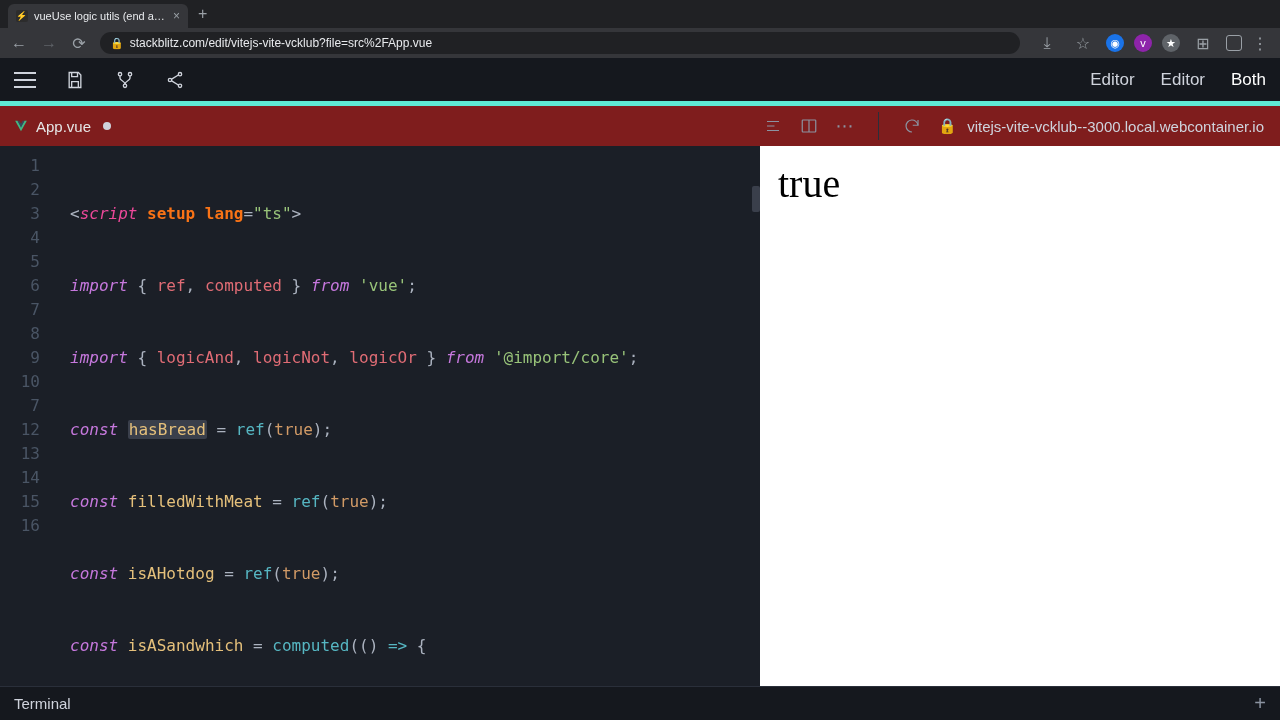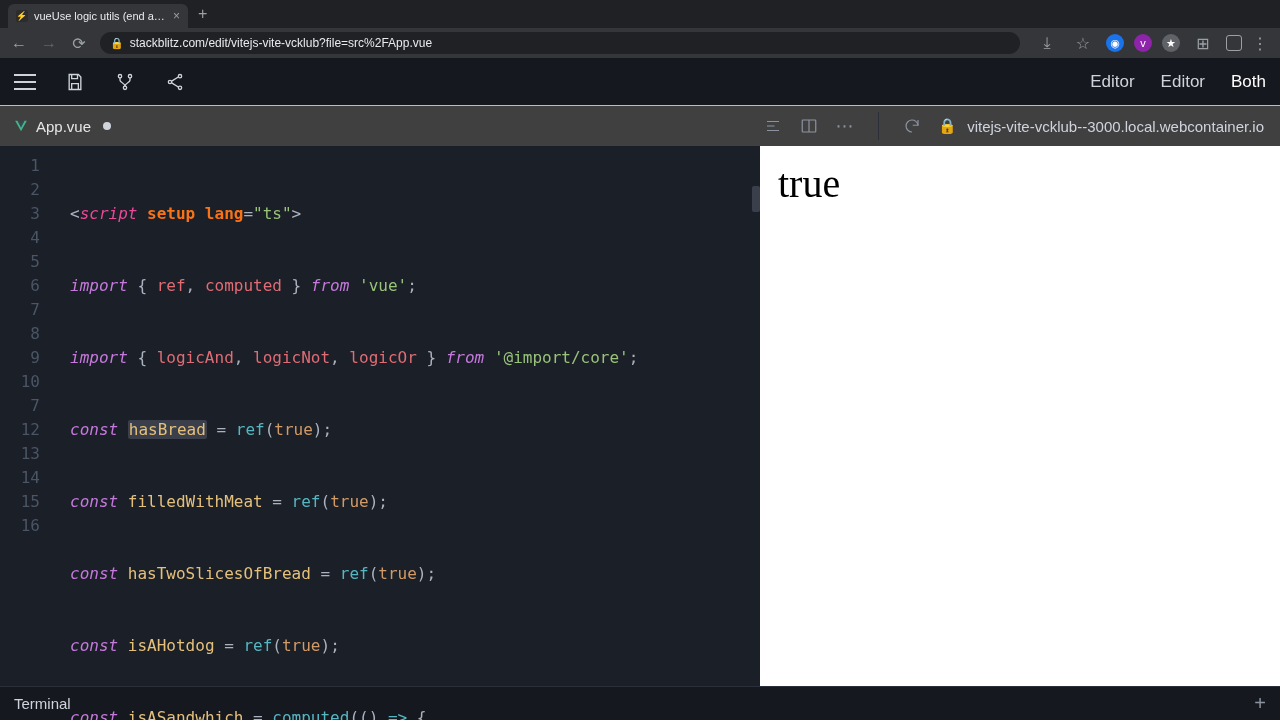--- a/index.html
+++ b/index.html
@@ -17,31 +17,31 @@
   .omnibox { flex:1; height:22px; background:#202124; border-radius:11px; display:flex; align-items:center; padding:0 10px; color:#e8eaed; font-size:12px; gap:6px; margin:0 4px;}
   .omnibox .lock { color:#9aa0a6; font-size:11px;}
   .right-icons { display:flex; align-items:center; gap:10px; padding:0 6px; }
   .ext-icon { width:18px; height:18px; border-radius:50%; display:flex; align-items:center; justify-content:center; font-size:11px; }
   .ext-a { background:#1a73e8; color:#fff;}
   .ext-b { background:#8e24aa; color:#fff;}
   .ext-c { background:#5f6368; color:#fff;}
   .ext-square { width:16px; height:16px; border:1.5px solid #9aa0a6; border-radius:3px; }
   .dots { color:#9aa0a6; font-size:16px; }
   
-  .app-bar { height:48px; background:#15181e; display:flex; align-items:center; justify-content:space-between; padding:0 14px; border-bottom:1px solid #5eead4;}
+  .app-bar { height:48px; background:#15181e; display:flex; align-items:center; justify-content:space-between; padding:0 14px; border-bottom:5px solid #5eead4;}
   .app-left { display:flex; align-items:center; gap:28px; }
   .hamburger { width:22px; height:16px; display:flex; flex-direction:column; justify-content:space-between; }
   .hamburger span { height:2px; background:#cfd3dc; }
   .icon-btn { width:22px; height:22px; color:#cfd3dc; display:flex; align-items:center; justify-content:center; }
   .icon-btn svg { width:20px; height:20px; stroke:#cfd3dc; fill:none; stroke-width:1.6; }
   .view-tabs { display:flex; gap:26px; align-items:center; }
   .view-tab { color:#cfd3dc; font-size:17px; }
   .view-tab.active { color:#fff; }
   
-  .sec-bar { height:40px; background:#404040; display:flex; align-items:center; }
+  .sec-bar { height:40px; background:#7f1d1d; display:flex; align-items:center; }
   .file-tab { display:flex; align-items:center; gap:8px; padding:0 14px; height:100%; color:#e6e6e6; font-size:15px; }
   .vue-logo { width:14px; height:14px; }
   .dirty-dot { width:8px; height:8px; border-radius:50%; background:#cfd3dc; margin-left:4px;}
   .sec-spacer { flex:1; }
   .sec-icons { display:flex; align-items:center; gap:18px; padding-right:18px; color:#8b93a1; }
   .sec-icons svg { width:18px; height:18px; stroke:#8b93a1; fill:none; stroke-width:1.6;}
   .sec-divider { width:1px; height:28px; background:#2a2f3a; margin:0 6px;}
   .preview-url { display:flex; align-items:center; gap:10px; color:#cfd3dc; font-size:15px; padding-right:16px;}
   .preview-url .lock { color:#8b93a1; }
   
@@ -189,21 +189,20 @@
         <div>14</div>
         <div>15</div>
         <div>16</div>
     </div>
     <div class="code">
       <div class="row"><span class="punc">&lt;</span><span class="tag">script</span><span class="attr"> setup</span><span class="attr"> lang</span><span class="punc">=</span><span class="str">"ts"</span><span class="punc">&gt;</span></div>
       <div class="row"><span class="kw">import</span><span class="punc"> { </span><span class="id">ref</span><span class="punc">, </span><span class="id">computed</span><span class="punc"> } </span><span class="kw">from</span><span> </span><span class="str">'vue'</span><span class="punc">;</span></div>
       <div class="row"><span class="kw">import</span><span class="punc"> { </span><span class="id">logicAnd</span><span class="punc">, </span><span class="id">logicNot</span><span class="punc">, </span><span class="id">logicOr</span><span class="punc"> } </span><span class="kw">from</span><span> </span><span class="str">'@import/core'</span><span class="punc">;</span></div>
       <div class="row"><span class="kw">const</span><span> </span><span class="var hl-occ">hasBread</span><span class="punc"> = </span><span class="fn">ref</span><span class="punc">(</span><span class="bool">true</span><span class="punc">);</span></div>
       <div class="row"><span class="kw">const</span><span> </span><span class="var">filledWithMeat</span><span class="punc"> = </span><span class="fn">ref</span><span class="punc">(</span><span class="bool">true</span><span class="punc">);</span></div>
-      <div class="row"><span class="kw">const</span><span> </span><span class="var">hasTwoSlicesOfBread</span><span class="punc"> = </span><span class="fn">ref</span><span class="punc">(</span><span class="bool">true</span><span class="punc">);</span></div>
       <div class="row"><span class="kw">const</span><span> </span><span class="var">isAHotdog</span><span class="punc"> = </span><span class="fn">ref</span><span class="punc">(</span><span class="bool">true</span><span class="punc">);</span></div>
       <div class="row"><span class="kw">const</span><span> </span><span class="var">isASandwhich</span><span class="punc"> = </span><span class="fn">computed</span><span class="punc">(() </span><span class="op">=&gt;</span><span class="punc"> {</span></div>
       
       
       
       
       
       
       
       

